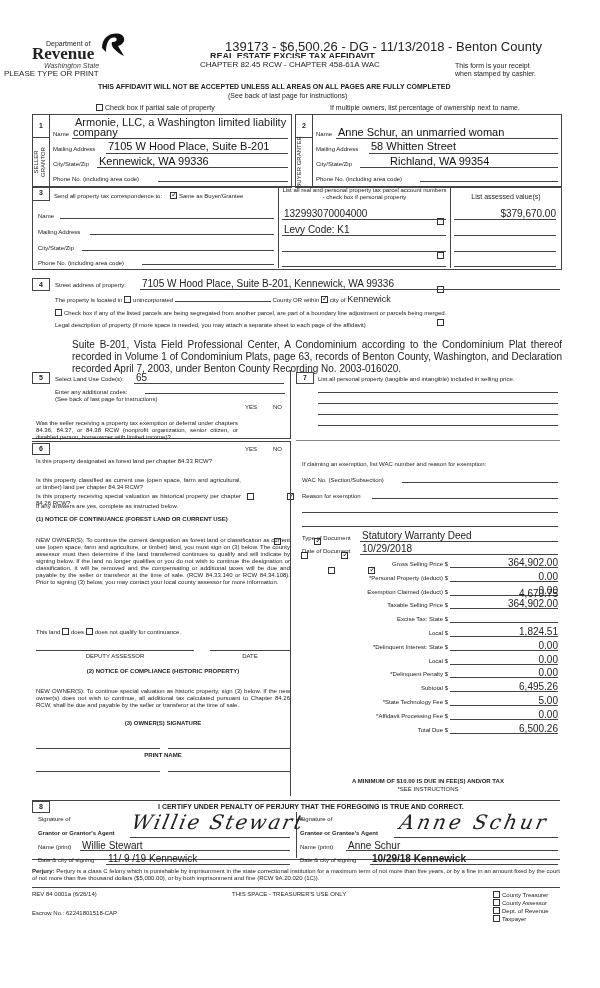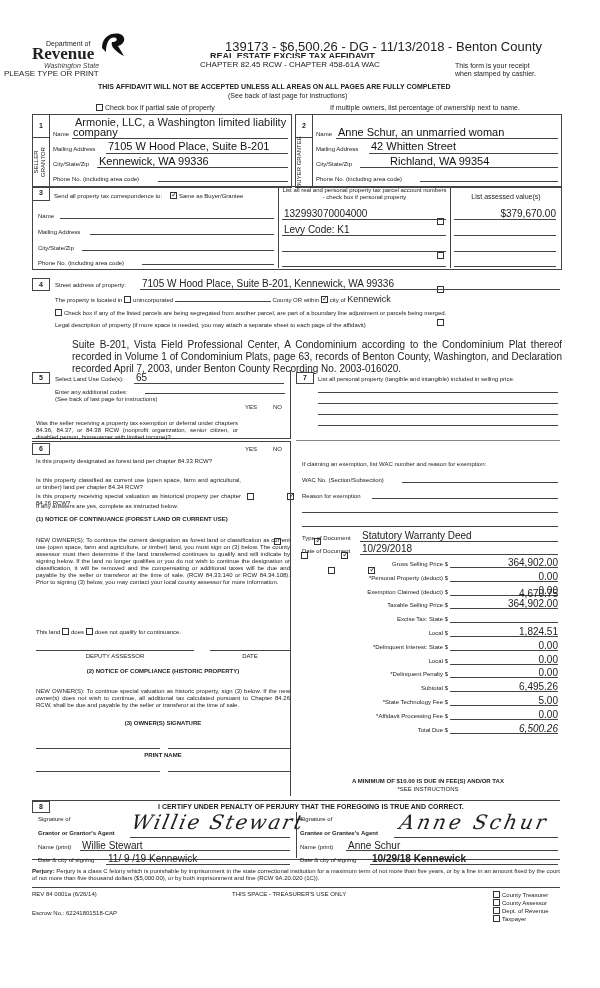--- a/index.html
+++ b/index.html
@@ -69,21 +69,21 @@
 <div class="line" style="left:158px;top:181px;width:130px;"></div>
 
 <div class="num" style="left:295px;top:114px;height:22px;line-height:22px;">2</div>
 <div class="abs" style="left:312px;top:114px;height:72px;border-left:1px solid #444;"></div>
 <div class="abs" style="left:295px;top:137px;width:17px;border-top:1px solid #444;"></div>
 <div class="vlabel" style="left:277px;top:155px;width:52px;height:14px;">BUYER GRANTEE</div>
 <div class="abs t6" style="left:316px;top:131px;">Name</div>
 <div class="abs hw" style="left:338px;top:126px;">Anne Schur, an unmarried woman</div>
 <div class="line" style="left:336px;top:138px;width:222px;"></div>
 <div class="abs t6" style="left:316px;top:146px;">Mailing Address</div>
-<div class="abs hw" style="left:371px;top:140px;">42 Whitten Street</div>
+<div class="abs hw" style="left:371px;top:140px;">58 Whitten Street</div>
 <div class="line" style="left:369px;top:153px;width:189px;"></div>
 <div class="abs t6" style="left:316px;top:161px;">City/State/Zip</div>
 <div class="abs hw" style="left:362px;top:155px;margin-left:28px;">Richland, WA 99354</div>
 <div class="line" style="left:360px;top:167px;width:198px;"></div>
 <div class="abs t6" style="left:316px;top:176px;">Phone No. (including area code)</div>
 <div class="line" style="left:420px;top:181px;width:138px;"></div>
 
 
 <div class="box" style="left:32px;top:186px;width:528px;height:82px;"></div>
 <div class="num" style="left:32px;top:186px;height:13px;">3</div>
@@ -272,21 +272,21 @@
       <div class="abs t10 r" style="left: 450px; top: 695px; width: 108px;">5.00</div>
       <div class="line" style="left: 450px; top: 705px; width: 108px;"></div>
     </div>
     <div>
       <div class="abs t6 r" style="left: 300px; top: 713px; width: 148px;">*Affidavit Processing Fee $</div>
       <div class="abs t10 r" style="left: 450px; top: 709px; width: 108px;">0.00</div>
       <div class="line" style="left: 450px; top: 719px; width: 108px;"></div>
     </div>
     <div>
       <div class="abs t6 r" style="left: 300px; top: 727px; width: 148px;">Total Due $</div>
-      <div class="abs t10 r" style="left: 450px; top: 723px; width: 108px; font-style: italic;">6,500.26</div>
+      <div class="abs t10 r" style="left: 450px; top: 723px; width: 108px;">6,500.26</div>
       <div class="line" style="left: 450px; top: 733px; width: 108px;"></div>
     </div>
   </div>
 
 <div class="abs t6 b c" style="left:296px;top:778px;width:264px;">A MINIMUM OF $10.00 IS DUE IN FEE(S) AND/OR TAX</div>
 <div class="abs t6 c" style="left:296px;top:786px;width:264px;">*SEE INSTRUCTIONS</div>
 <div class="abs" style="left:290px;top:441px;height:355px;border-left:1px solid #444;"></div>
 
 
 <div class="box" style="left:32px;top:800px;width:528px;height:58px;border-left:none;border-right:none;"></div>

